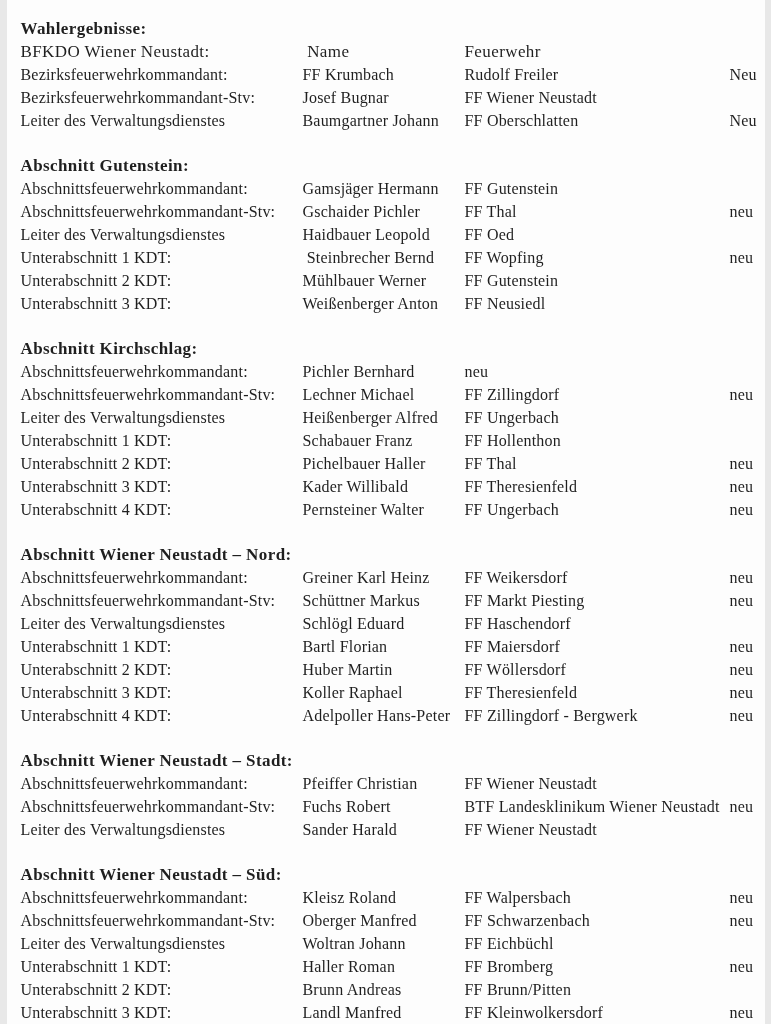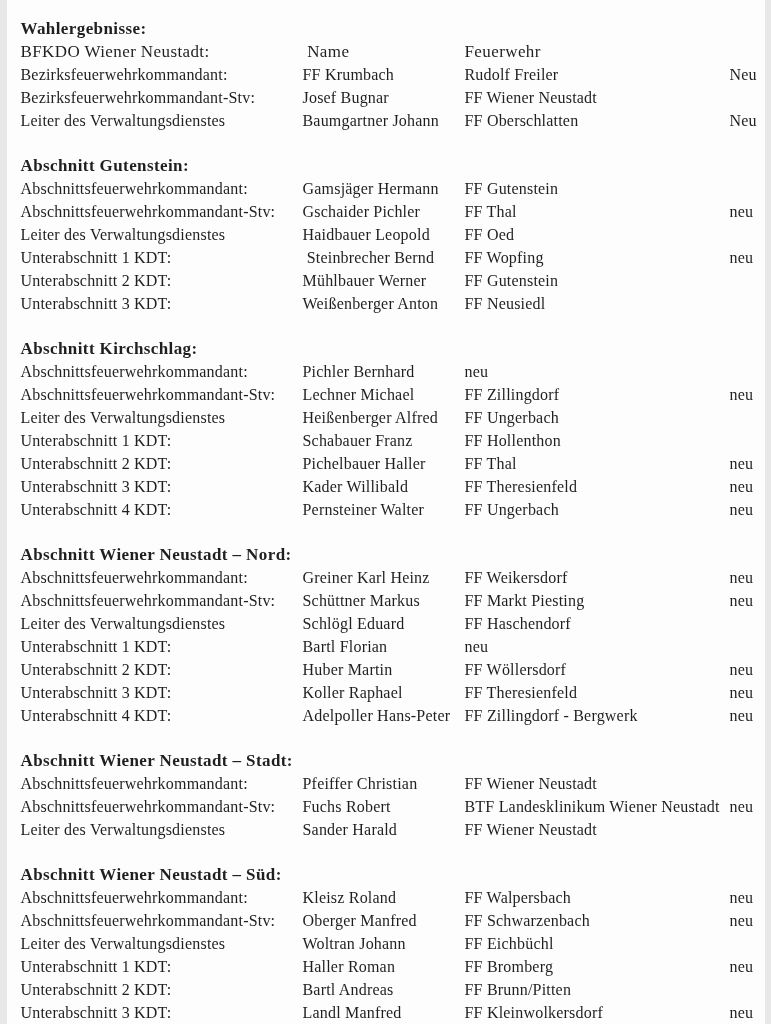--- a/index.html
+++ b/index.html
@@ -172,20 +172,21 @@
     </div>
     <div class="row">
       <span>Leiter des Verwaltungsdienstes</span>
       <span>Schlögl Eduard</span>
       <span>FF Haschendorf</span>
       <span></span>
     </div>
     <div class="row">
       <span>Unterabschnitt 1 KDT:</span>
       <span>Bartl Florian</span>
+      <span>FF Maiersdorf</span>
       <span>neu</span>
     </div>
     <div class="row">
       <span>Unterabschnitt 2 KDT:</span>
       <span>Huber Martin</span>
       <span>FF Wöllersdorf</span>
       <span>neu</span>
     </div>
     <div class="row">
       <span>Unterabschnitt 3 KDT:</span>
@@ -244,21 +245,21 @@
       <span></span>
     </div>
     <div class="row">
       <span>Unterabschnitt 1 KDT:</span>
       <span>Haller Roman</span>
       <span>FF Bromberg</span>
       <span>neu</span>
     </div>
     <div class="row">
       <span>Unterabschnitt 2 KDT:</span>
-      <span>Bartl Andreas</span>
+      <span>Brunn Andreas</span>
       <span>FF Brunn/Pitten</span>
       <span></span>
     </div>
     <div class="row">
       <span>Unterabschnitt 3 KDT:</span>
       <span>Landl Manfred</span>
       <span>FF Kleinwolkersdorf</span>
       <span>neu</span>
     </div>
   </section>

